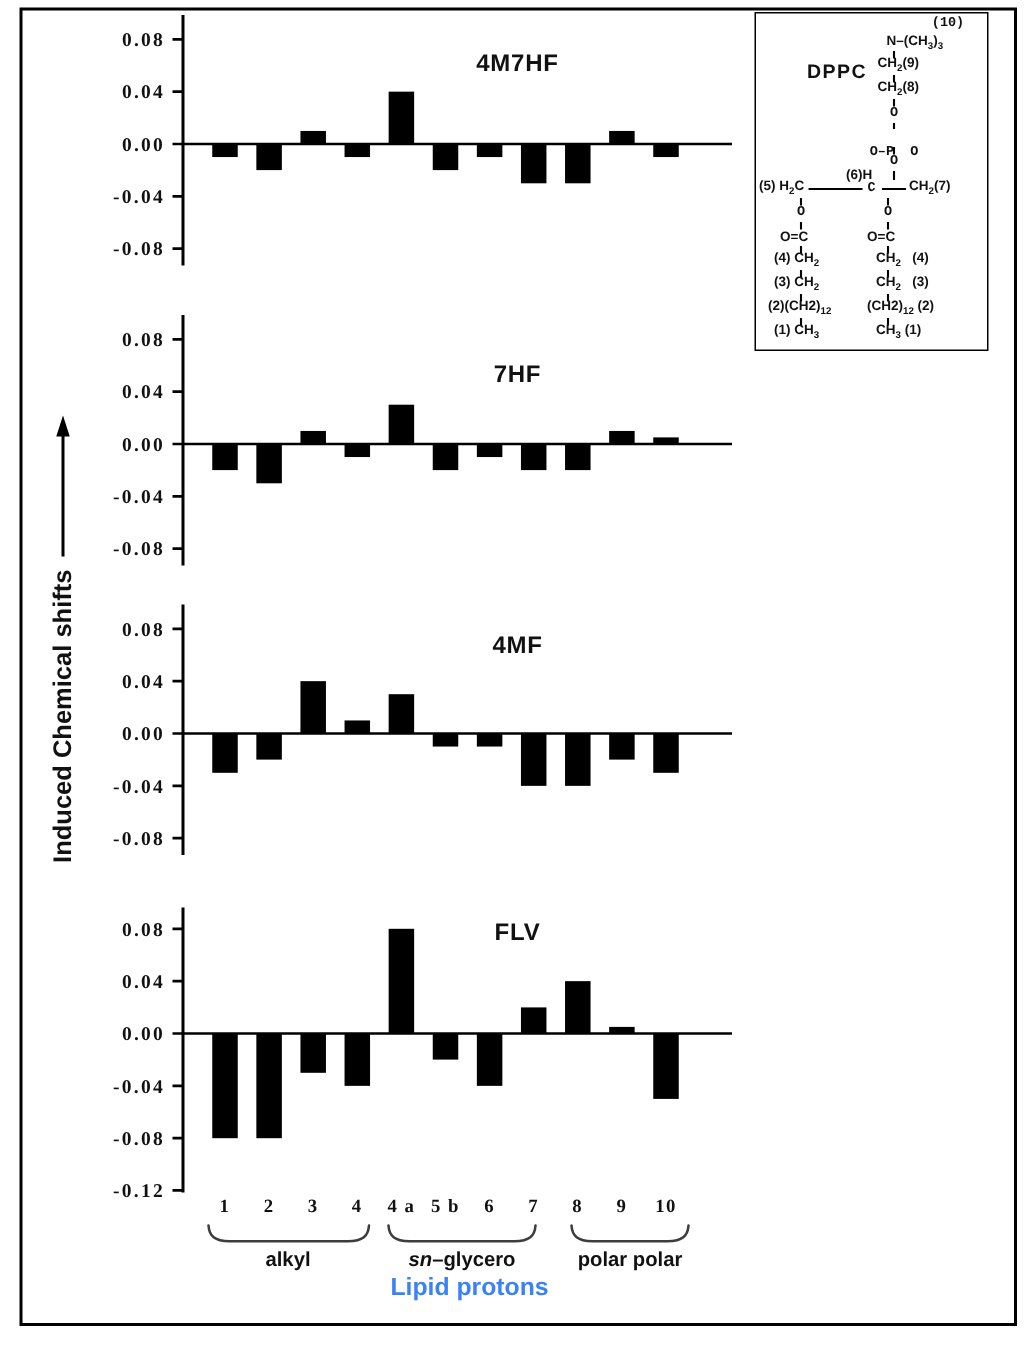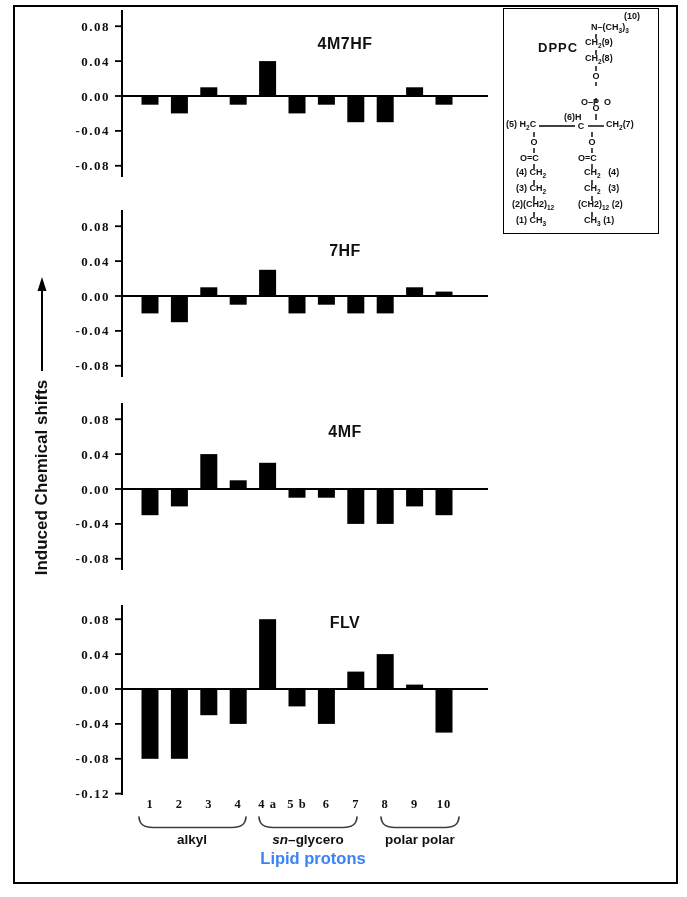--- a/index.html
+++ b/index.html
@@ -46,21 +46,21 @@
   }
   #dppc svg { position:absolute; left:0; top:0; }
   #dppc-title {
     position:absolute; left:34px; top:31px; font-weight:bold; font-size:13px;
     letter-spacing:1px; color:#111;
   }
   .atom {
     position:absolute; font-weight:bold; font-size:9px; color:#111;
     white-space:nowrap; transform:translateY(-50%); line-height:1;
   }
-  .atom.c { transform:translate(-50%,-50%); }
+  .atom.c { transform:translate(-50%,-50%);font-family:Liberation Mono, monospace; }
   .atom sub { font-size:6.5px; line-height:1; }
 </style>
 </head>
 <body>
 
 <div id="figure">
   <div class="outer-border"></div>
 
   <div id="charts">
       <div class="chart" style="top: 5px; height: 185px;">

